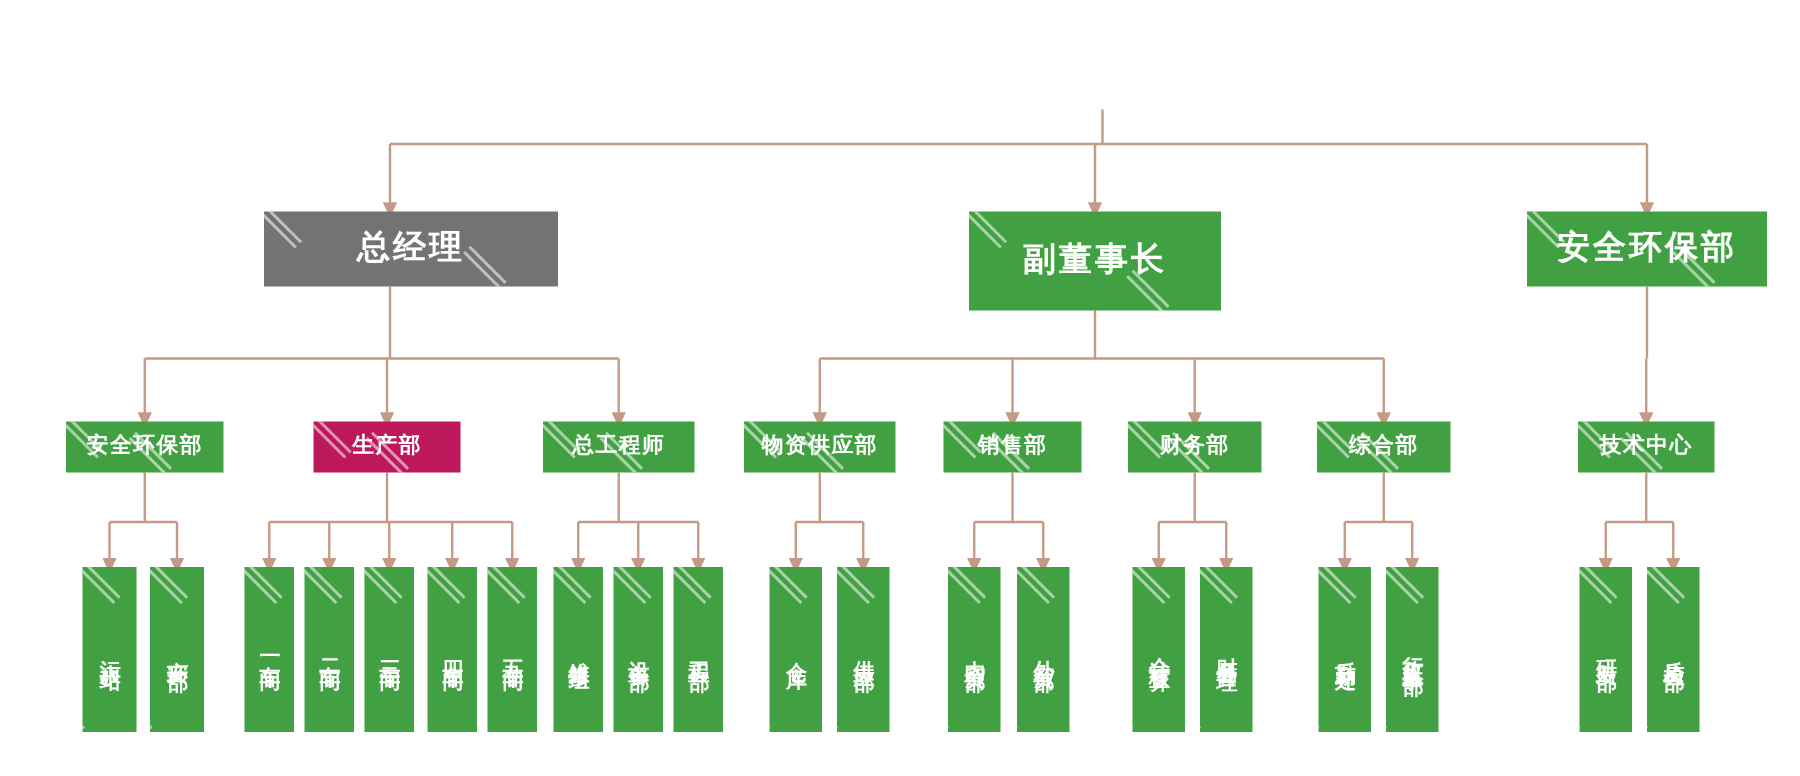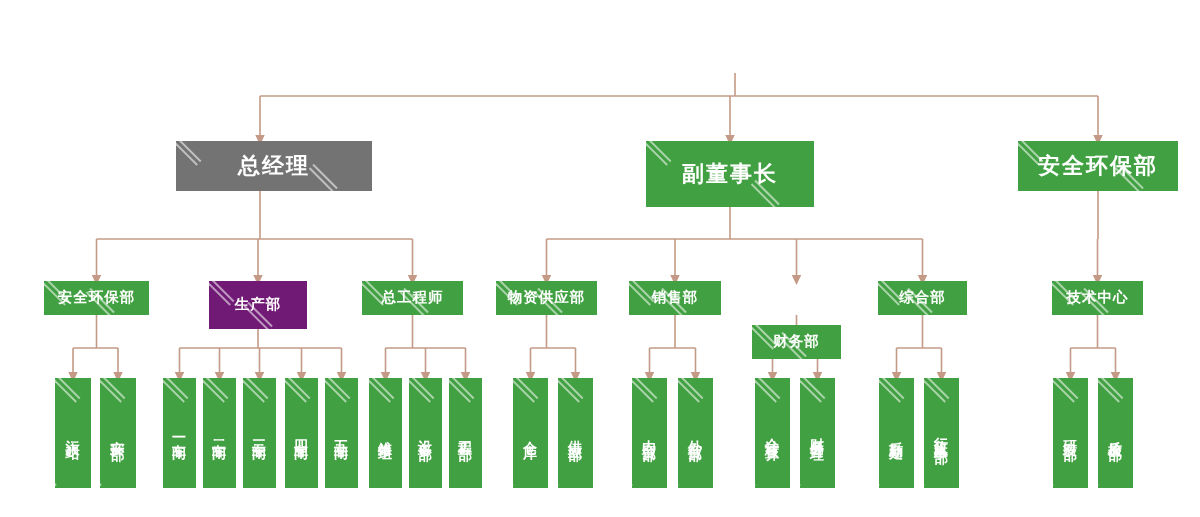--- a/index.html
+++ b/index.html
@@ -129,21 +129,21 @@
       <span class="corner-nw">
         <i style="transform:rotate(45deg) translate(-2px,-4px)"></i>
         <i style="transform:rotate(45deg) translate(-2px,1px)"></i>
       </span>
       <span class="corner-se">
         <i style="transform:rotate(45deg) translate(-18px,22px)"></i>
         <i style="transform:rotate(45deg) translate(-18px,27px)"></i>
       </span>
       <span class="label">安全环保部</span>
     </div>
-    <div class="node lvl3" style="left: 209px; top: 281px; width: 98px; height: 48px; background: #701a75; color: rgb(255, 255, 255); align-items: center;">
+    <div class="node lvl3" style="left: 209px; top: 281px; width: 98px; height: 34px; background: #be185d; color: rgb(255, 255, 255); align-items: center;">
       <span class="corner-nw">
         <i style="transform:rotate(45deg) translate(-2px,-4px)"></i>
         <i style="transform:rotate(45deg) translate(-2px,1px)"></i>
       </span>
       <span class="corner-se">
         <i style="transform:rotate(45deg) translate(-18px,22px)"></i>
         <i style="transform:rotate(45deg) translate(-18px,27px)"></i>
       </span>
       <span class="label">生产部</span>
     </div>
@@ -173,21 +173,21 @@
       <span class="corner-nw">
         <i style="transform:rotate(45deg) translate(-2px,-4px)"></i>
         <i style="transform:rotate(45deg) translate(-2px,1px)"></i>
       </span>
       <span class="corner-se">
         <i style="transform:rotate(45deg) translate(-18px,22px)"></i>
         <i style="transform:rotate(45deg) translate(-18px,27px)"></i>
       </span>
       <span class="label">销售部</span>
     </div>
-    <div class="node lvl3" style="left: 752px; top: 281px; width: 89px; height: 34px; background: rgb(65, 160, 65); color: rgb(255, 255, 255); margin-top: 44px;">
+    <div class="node lvl3" style="left: 752px; top: 281px; width: 89px; height: 34px; background: rgb(65, 160, 65); color: rgb(255, 255, 255);">
       <span class="corner-nw">
         <i style="transform:rotate(45deg) translate(-2px,-4px)"></i>
         <i style="transform:rotate(45deg) translate(-2px,1px)"></i>
       </span>
       <span class="corner-se">
         <i style="transform:rotate(45deg) translate(-18px,22px)"></i>
         <i style="transform:rotate(45deg) translate(-18px,27px)"></i>
       </span>
       <span class="label">财务部</span>
     </div>

